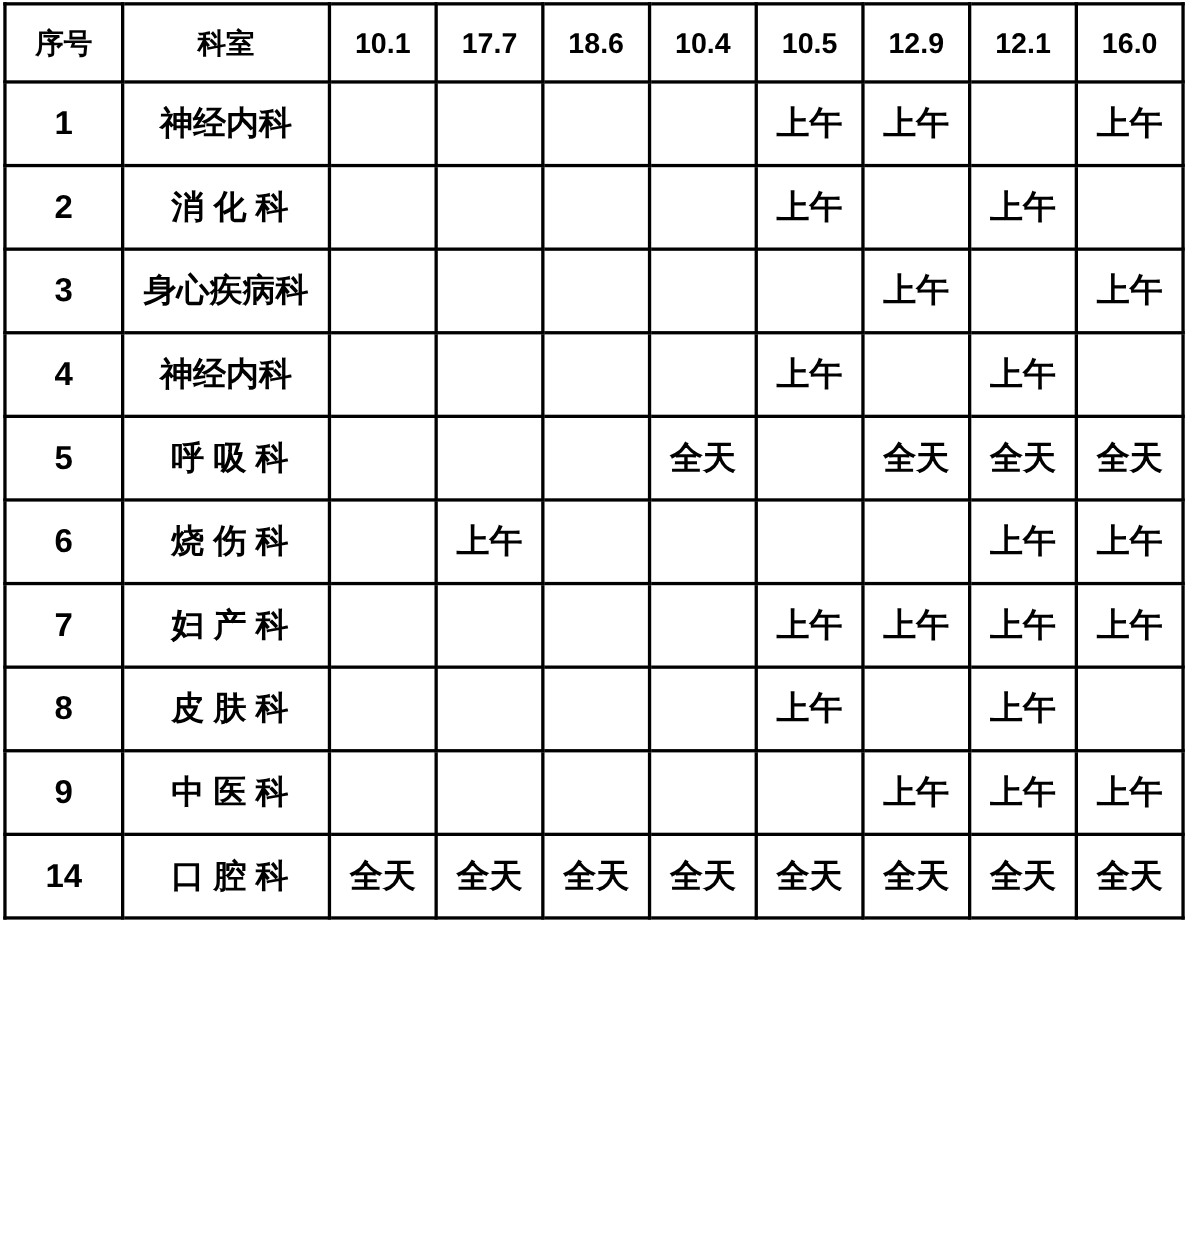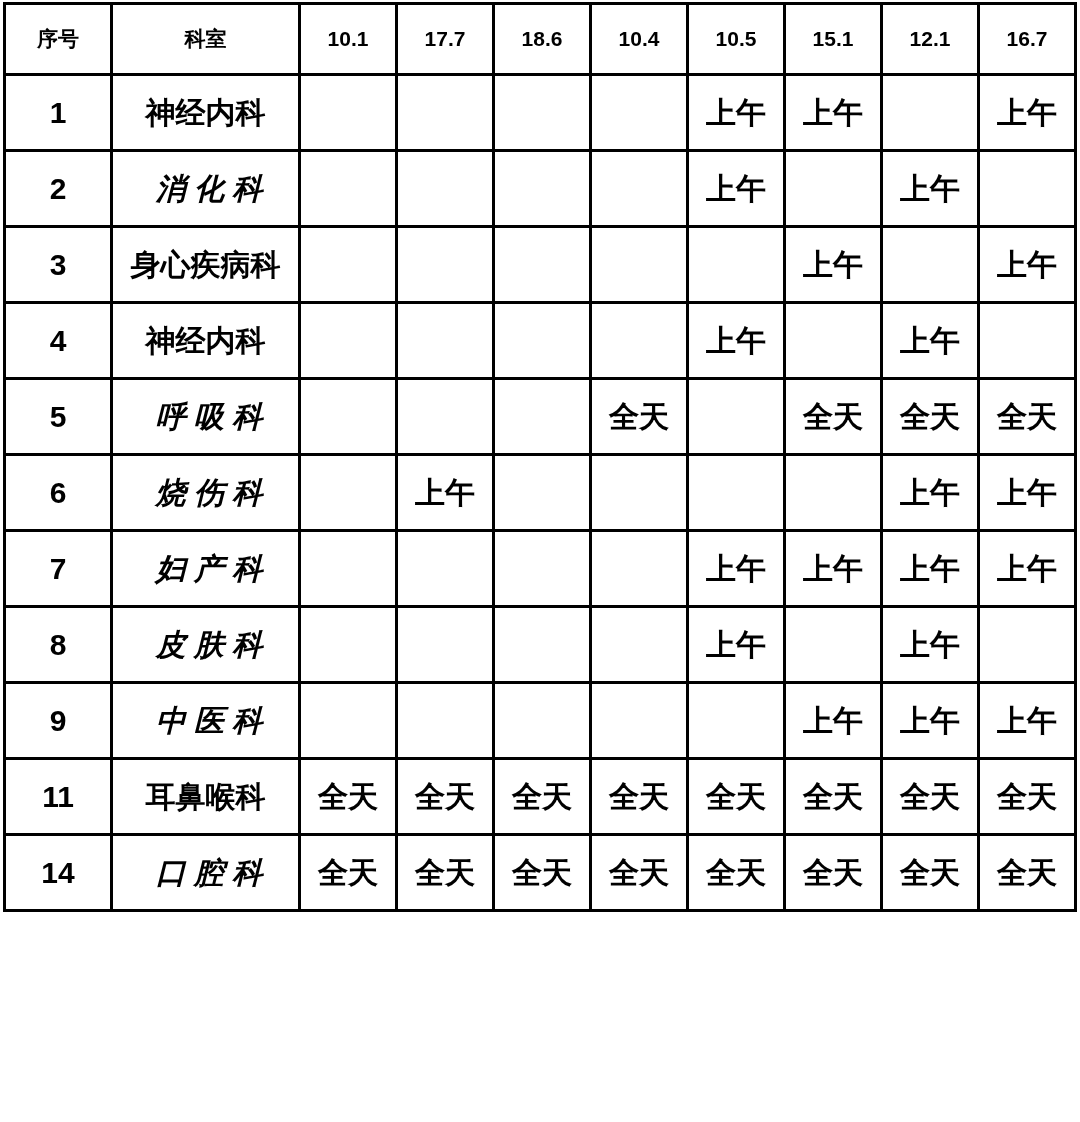--- a/index.html
+++ b/index.html
@@ -24,37 +24,37 @@
     border: 3px solid #000000;
     text-align: center;
     vertical-align: middle;
     font-weight: bold;
     font-size: 30px;
     padding: 0;
     line-height: 1.1;
   }
   #schedule-table thead th {
     height: 68px;
-    font-size: 21px;
+    font-size: 26px;
   }
   #schedule-table tbody td {
     height: 73px;
   }
   .col-index { width: 107px; }
   .col-dept  { width: 188px; }
   .col-day   { width: 97px; }
   td.dept-cell {
     font-size: 29px;
     letter-spacing: 0px;
     padding: 0 6px;
   }
   td.slot-cell {
     font-size: 29px;
   }
-  .dept-3 { letter-spacing: 7px; text-indent: 7px; font-style: italic; }
+  .dept-3 { letter-spacing: 7px; text-indent: 7px; }
   .dept-4 { letter-spacing: 0px; }
   .dept-2 { letter-spacing: 52px; text-indent: 52px; }
 </style>
 </head>
 <body>
 
 <table id="schedule-table">
   <colgroup>
     <col class="col-index">
     <col class="col-dept">
@@ -69,23 +69,23 @@
   </colgroup>
   <thead>
     <tr>
       <th>序号</th>
       <th>科室</th>
       <th>10.1</th>
       <th>17.7</th>
       <th>18.6</th>
       <th>10.4</th>
       <th>10.5</th>
-      <th>15.1</th>
+      <th>12.9</th>
       <th>12.1</th>
-      <th>16.7</th>
+      <th>16.0</th>
     </tr>
   </thead>
   <tbody id="table-body">
       <tr>
         <td class="index-cell">1</td>
         <td class="dept-cell dept-4">神经内科</td>
         <td class="slot-cell"></td>
         <td class="slot-cell"></td>
         <td class="slot-cell"></td>
         <td class="slot-cell"></td>
@@ -182,32 +182,20 @@
         <td class="index-cell">9</td>
         <td class="dept-cell dept-3">中 医 科</td>
         <td class="slot-cell"></td>
         <td class="slot-cell"></td>
         <td class="slot-cell"></td>
         <td class="slot-cell"></td>
         <td class="slot-cell"></td>
         <td class="slot-cell">上午</td>
         <td class="slot-cell">上午</td>
         <td class="slot-cell">上午</td>
-      </tr>
-      <tr>
-        <td class="index-cell">11</td>
-        <td class="dept-cell dept-4">耳鼻喉科</td>
-        <td class="slot-cell">全天</td>
-        <td class="slot-cell">全天</td>
-        <td class="slot-cell">全天</td>
-        <td class="slot-cell">全天</td>
-        <td class="slot-cell">全天</td>
-        <td class="slot-cell">全天</td>
-        <td class="slot-cell">全天</td>
-        <td class="slot-cell">全天</td>
       </tr>
       <tr>
         <td class="index-cell">14</td>
         <td class="dept-cell dept-3">口 腔 科</td>
         <td class="slot-cell">全天</td>
         <td class="slot-cell">全天</td>
         <td class="slot-cell">全天</td>
         <td class="slot-cell">全天</td>
         <td class="slot-cell">全天</td>
         <td class="slot-cell">全天</td>

